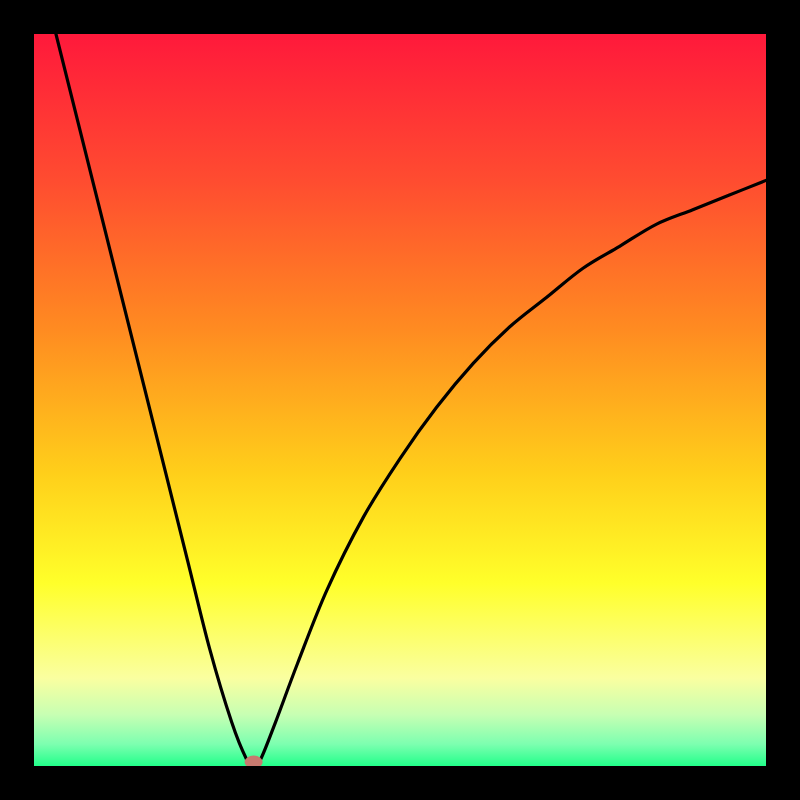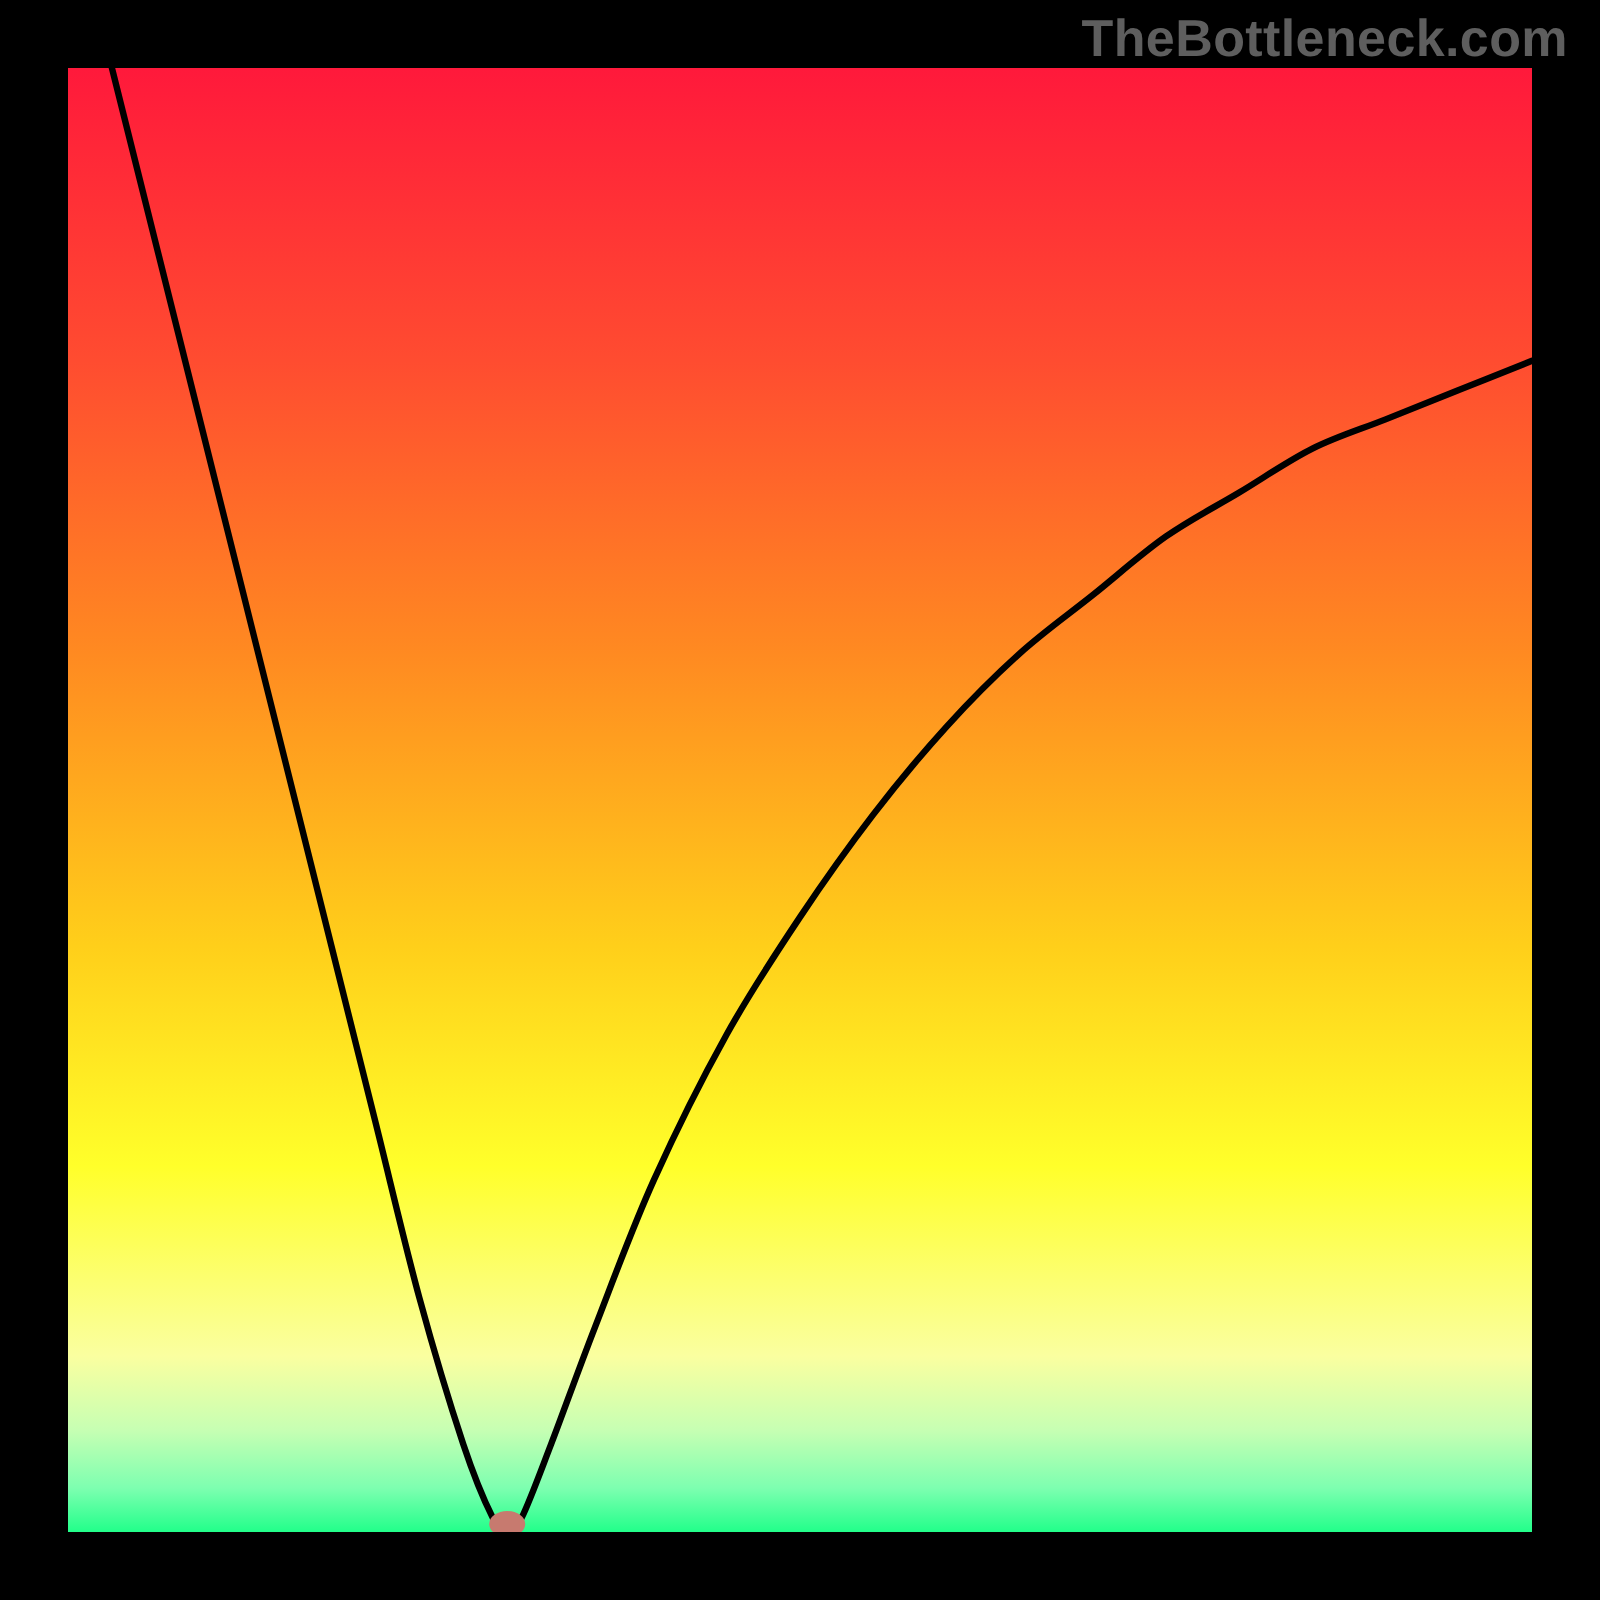--- a/index.html
+++ b/index.html
@@ -28,21 +28,20 @@
     width: 732px;
     height: 732px;
     overflow: hidden;
   }
   svg { display: block; }
 </style>
 </head>
 <body>
 
 <div class="frame">
-  <div class="watermark">TheBottleneck.com</div>
 
   <div class="plot-area">
     <svg id="chart-svg" width="732" height="732" viewBox="0 0 732 732">
       <defs>
         <linearGradient id="bg-grad" x1="0" y1="0" x2="0" y2="1">
             <stop offset="0%" stop-color="#ff193b"></stop>
             <stop offset="20%" stop-color="#ff4c30"></stop>
             <stop offset="40%" stop-color="#ff8a21"></stop>
             <stop offset="60%" stop-color="#ffcf1a"></stop>
             <stop offset="75%" stop-color="#ffff2a"></stop>

